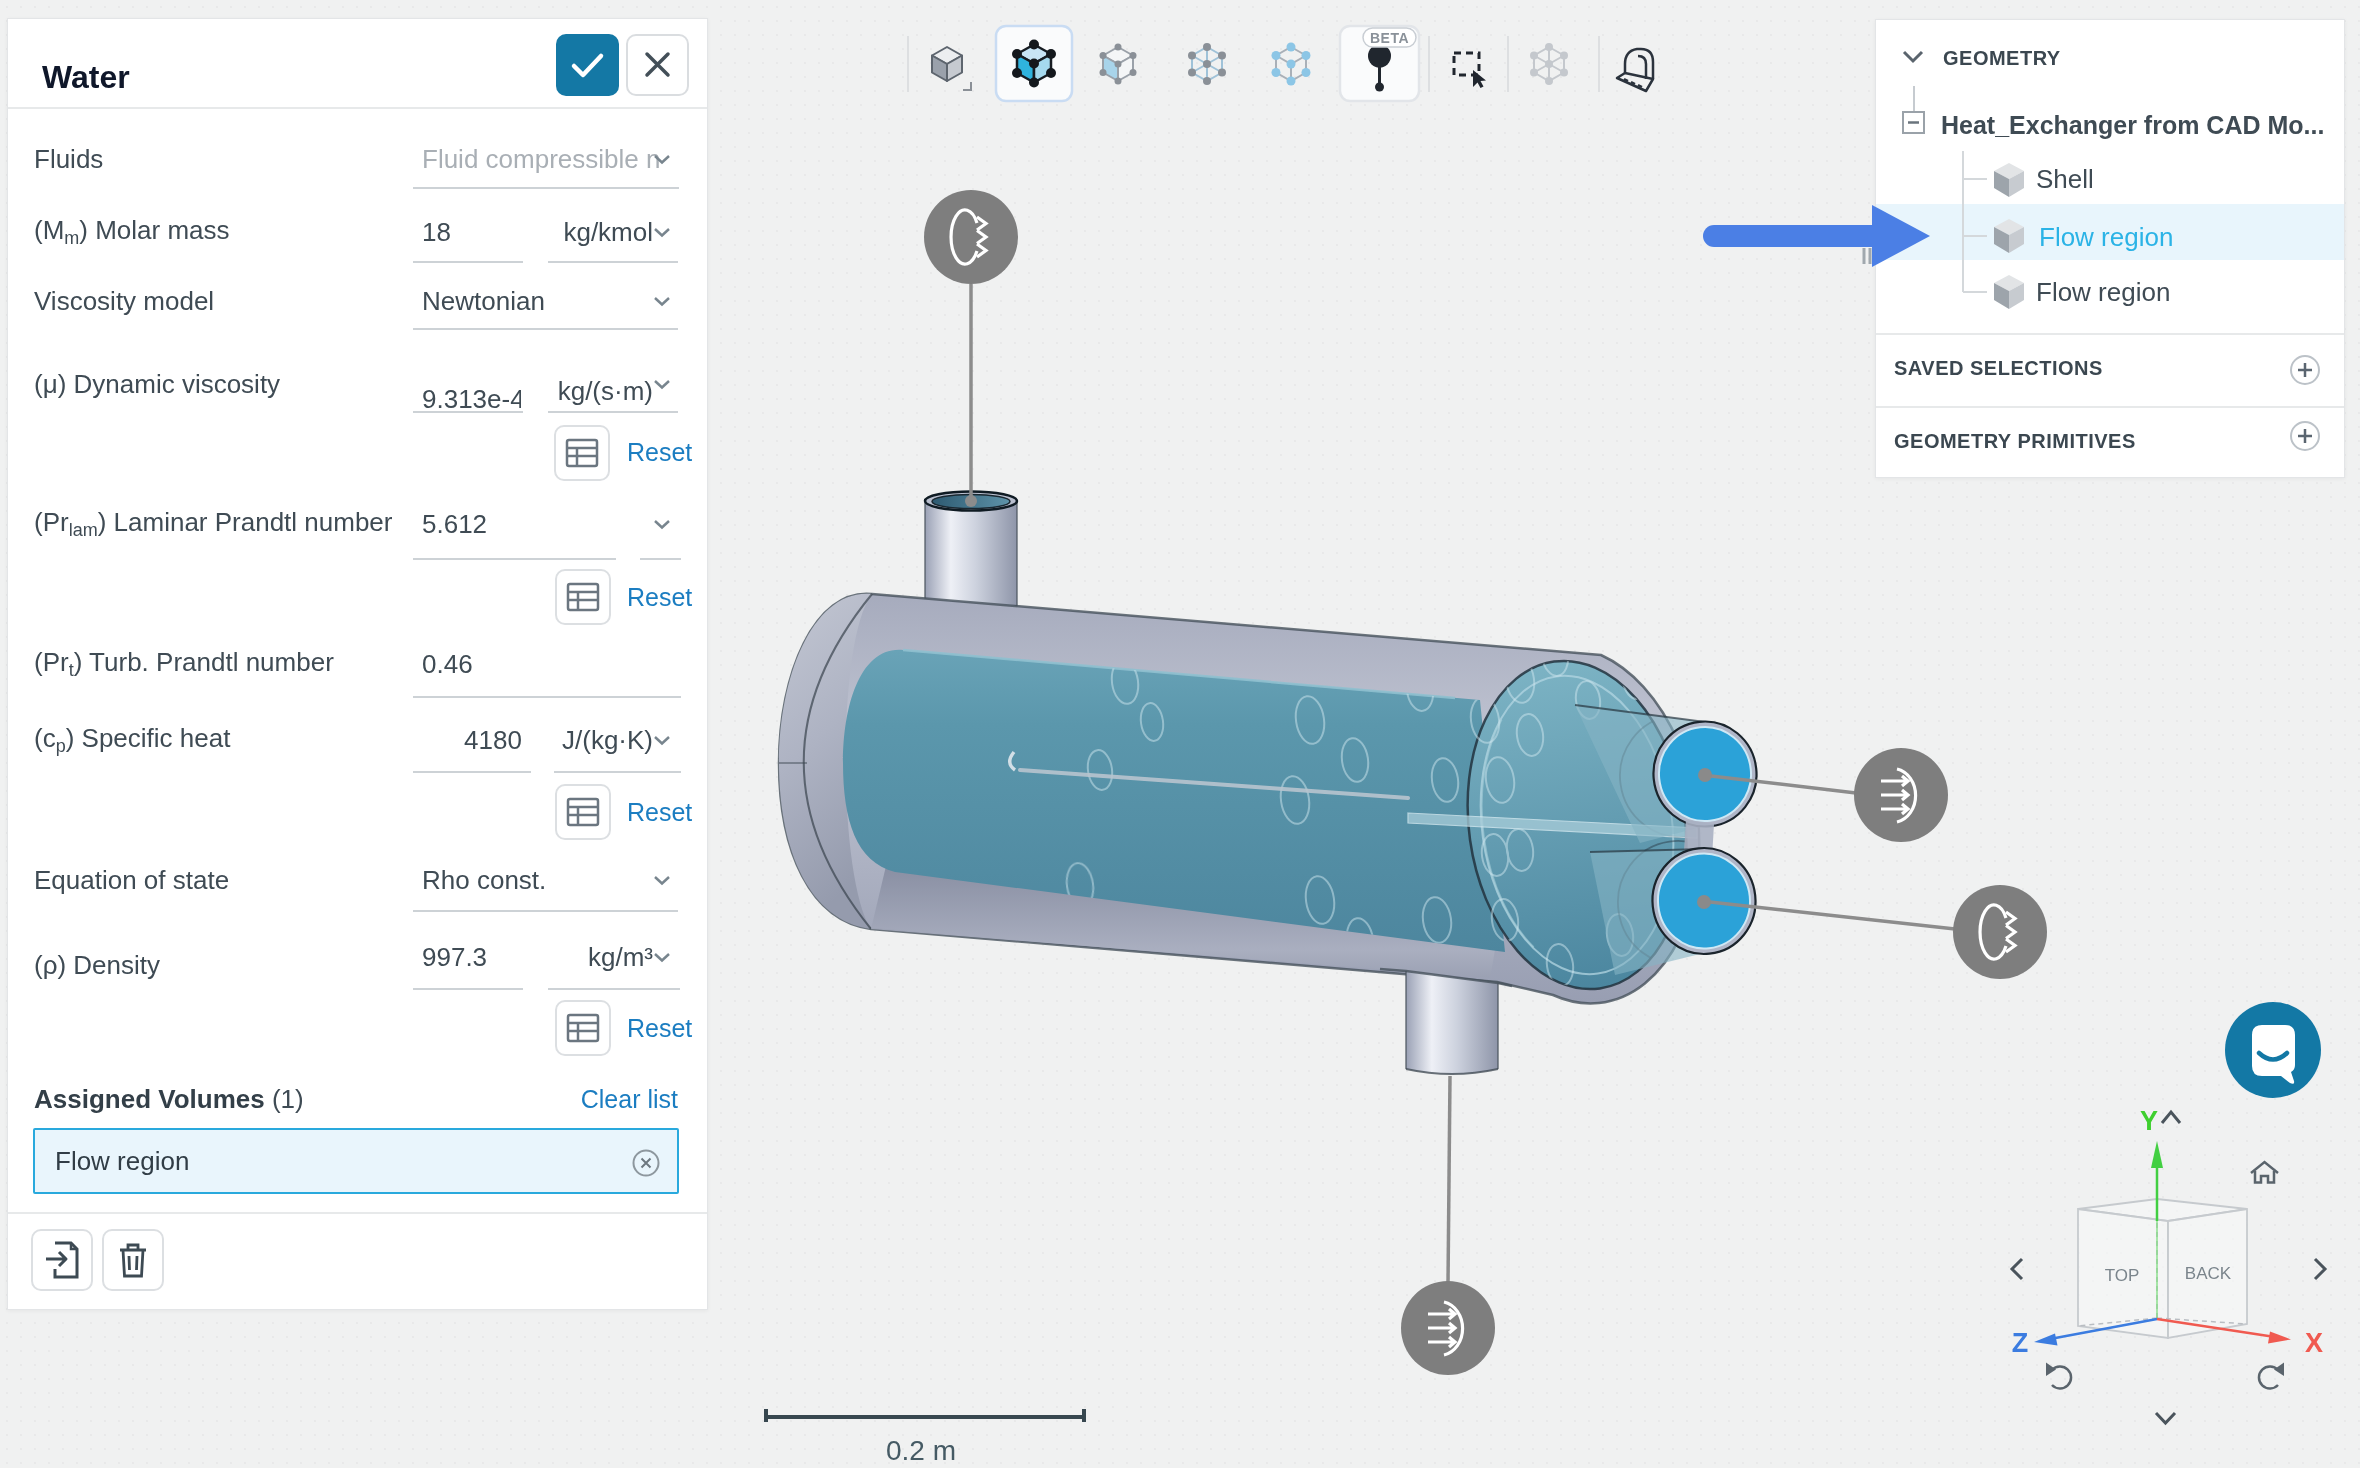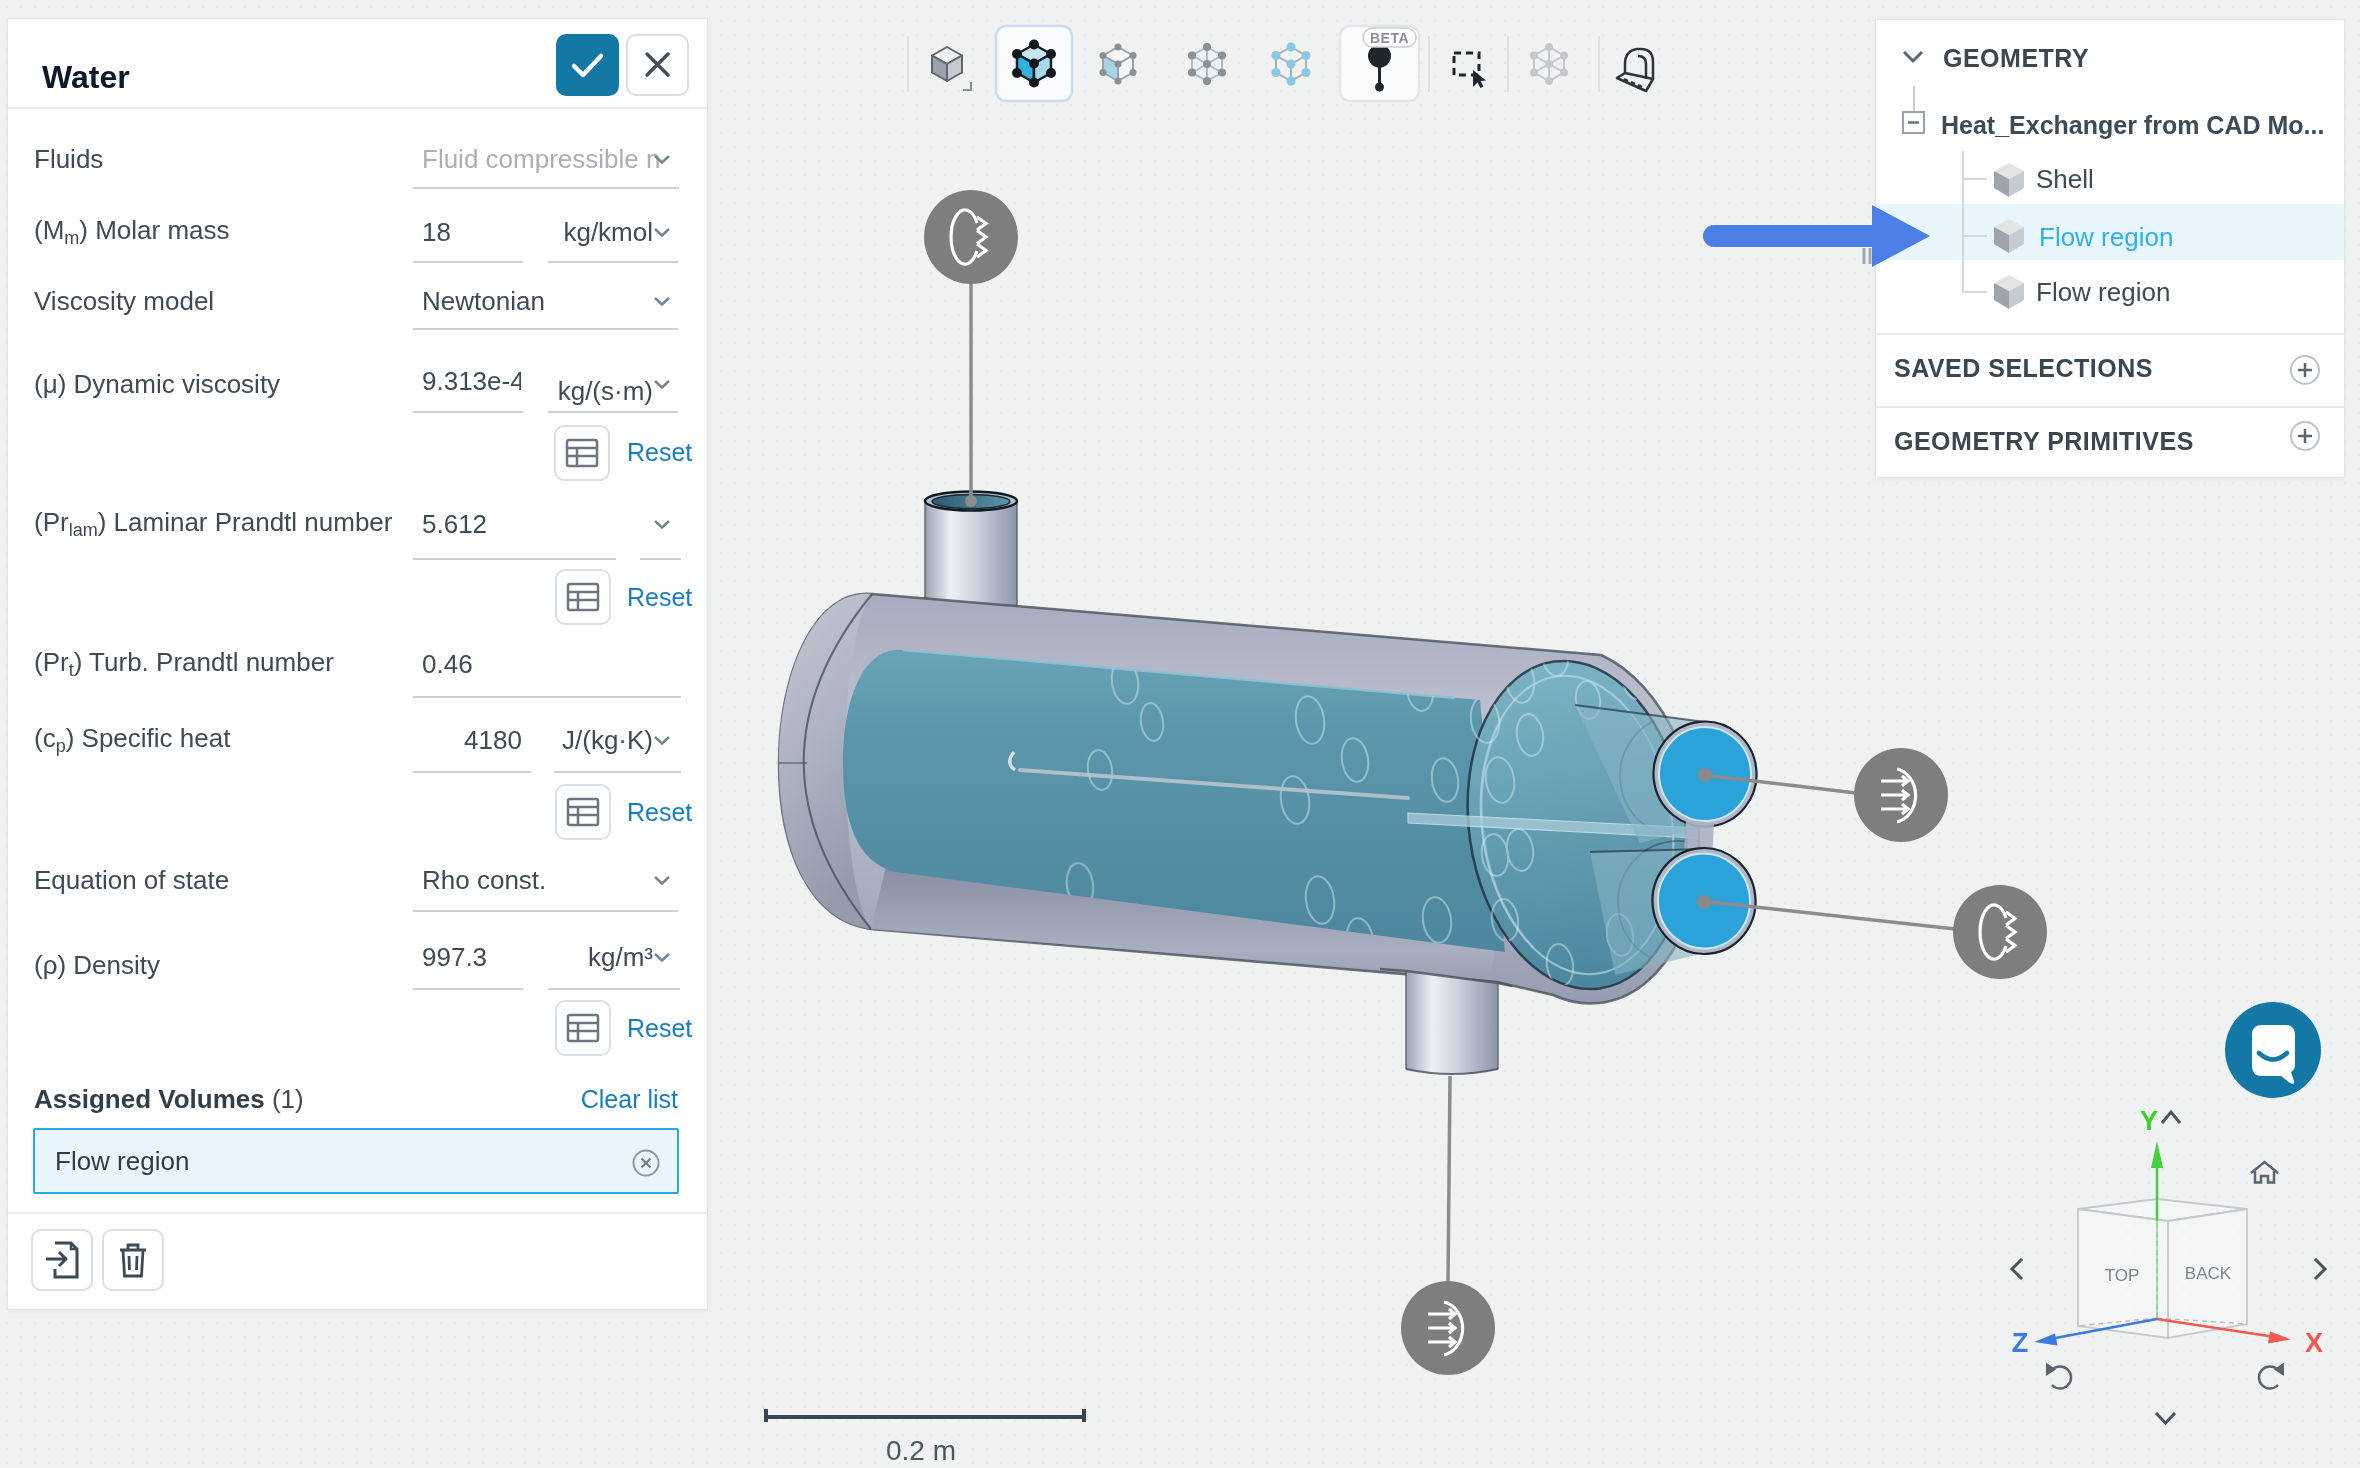--- a/index.html
+++ b/index.html
@@ -42,21 +42,21 @@
   .avhead { font-size:26px; font-weight:bold; color:#333f48; transform:translateY(-50%); }
   .clearlist { font-size:25px; white-space:nowrap; color:#1b7dc1; transform:translateY(-50%); }
   .flowbox {
     left:25px; top:1109px; width:646px; height:66px;
     background:#e9f5fc; border:2px solid #29a9dd; border-radius:2px;
   }
   .flowbox .txt { position:absolute; left:20px; top:50%; transform:translateY(-50%); font-size:26px; color:#313d46; }
   .foot-div { left:0px; top:1193px; width:699px; height:2px; background:#e7e9ea; }
   .footbtn { width:62px; height:62px; border:2px solid #dcdfe2; border-radius:10px; background:#fff; }
   
-  .tree-head { font-size:25px; font-weight:bold; color:#3b4750; letter-spacing:0.5px; transform:translateY(-50%); }
+  .tree-head { font-size:20px; font-weight:bold; color:#3b4750; letter-spacing:0.5px; transform:translateY(-50%); }
   .tree-item { font-size:26px; color:#3f4b54; transform:translateY(-50%); white-space:nowrap; }
   .sel-row { left:0px; top:184px; width:468px; height:56px; background:#e8f5fc; }
   .cyan { color:#2bb3e6; }
   .pluscirc { width:30px; height:30px; border:2px solid #bcc2c8; border-radius:50%; }
   .sec-div { left:0px; width:468px; height:2px; background:#e7e9ea; }
 </style>
 </head>
 <body>
 <div id="dots"></div>
 
@@ -457,21 +457,21 @@
   <div class="abs uline" style="left:540px; top:242px; width:130px;"></div>
 
   <div class="abs row-label" style="top:282px;">Viscosity model</div>
   <div class="abs row-value" style="top:282px;">Newtonian</div>
   <svg class="abs" style="left:645px; top:277px;" width="18" height="11">
       <path d="M2 2 L9 8.5 L16 2" stroke="#78858e" stroke-width="2.5" fill="none"></path>
     </svg>
   <div class="abs uline" style="left:405px; top:309px; width:265px;"></div>
 
   <div class="abs row-label" style="top:365px;">(μ) Dynamic viscosity</div>
-  <div class="abs row-value" style="top:362px; width:99px; overflow:hidden;">9.313e-4</div>
+  <div class="abs row-value" style="top:380px; width:99px; overflow:hidden;">9.313e-4</div>
   <div class="abs row-unit" style="top:372px;">kg/(s·m)</div>
   <svg class="abs" style="left:645px; top:360px;" width="18" height="11">
       <path d="M2 2 L9 8.5 L16 2" stroke="#78858e" stroke-width="2.5" fill="none"></path>
     </svg>
   <div class="abs uline" style="left:405px; top:392px; width:110px;"></div>
   <div class="abs uline" style="left:540px; top:392px; width:130px;"></div>
   <div class="abs tblbtn" style="left:546px; top:406px;"><svg width="52" height="52">
         <g stroke="#6b7680" stroke-width="2.5" fill="none">
           <rect x="11" y="13" width="30" height="26" rx="2"></rect>
           <line x1="11" y1="21" x2="41" y2="21"></line>

